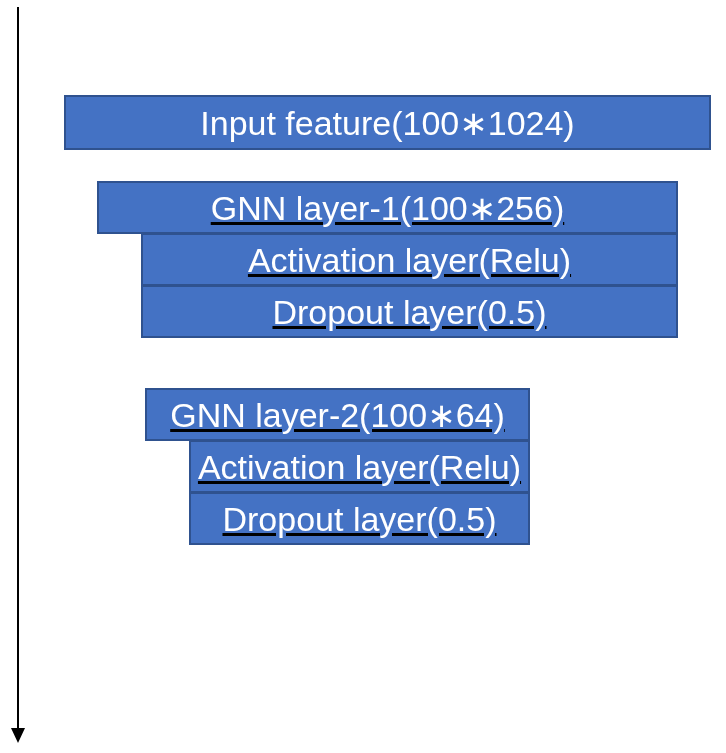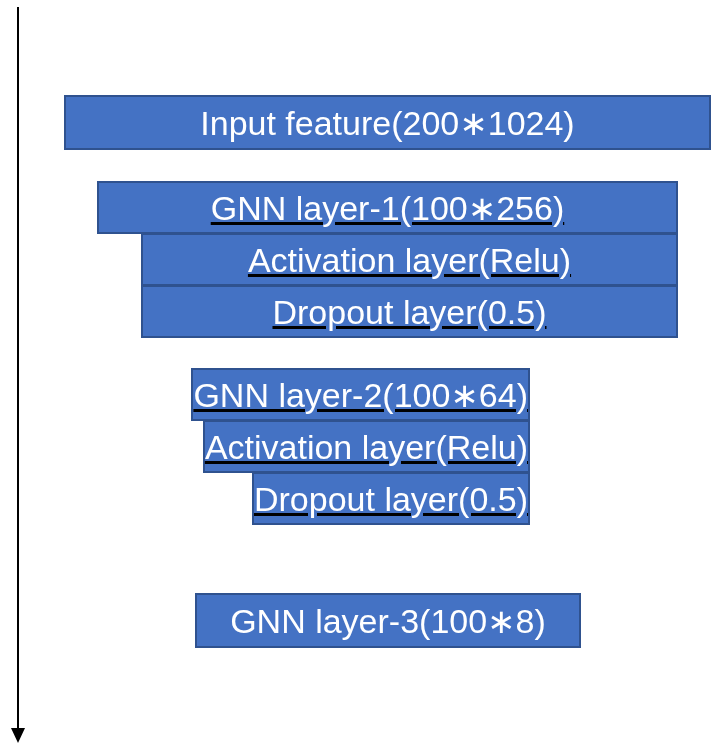--- a/index.html
+++ b/index.html
@@ -48,21 +48,21 @@
     justify-content: center;
     font-size: 34px;
     line-height: 1;
     white-space: nowrap;
   }
   .stack .row + .row { margin-top: -1px; margin-left: 44px; }
 
   
   #input-box   { left: 64px;  top: 95px;  width: 647px; height: 55px; }
   #stack-1     { left: 97px;  top: 181px; width: 581px; }
-  #stack-2     { left: 145px; top: 368px; width: 385px; align-items: flex-end; }
+  #stack-2     { left: 145px; top: 388px; width: 385px; }
   #output-box  { left: 195px; top: 593px; width: 386px; height: 55px; }
 
   
   .arrow-shaft {
     position: absolute;
     left: 17px;
     top: 7px;
     width: 2px;
     height: 721px;
     background: var(--arrow-color);
@@ -79,29 +79,28 @@
   }
 </style>
 </head>
 <body>
 
 <div id="canvas">
 
   <div class="arrow-shaft"></div>
   <div class="arrow-head"></div>
 
-  <div class="node" id="input-box">Input feature(200∗1024)</div>
+  <div class="node" id="input-box">Input feature(100∗1024)</div>
 
   <div class="stack" id="stack-1">
     <div class="row">GNN layer-1(100∗256)</div>
     <div class="row">Activation layer(Relu)</div>
     <div class="row">Dropout layer(0.5)</div>
   </div>
 
   <div class="stack" id="stack-2">
     <div class="row">GNN layer-2(100∗64)</div>
     <div class="row">Activation layer(Relu)</div>
     <div class="row">Dropout layer(0.5)</div>
   </div>
 
-  <div class="node" id="output-box">GNN layer-3(100∗8)</div>
 
 </div>
 
 </body></html>

